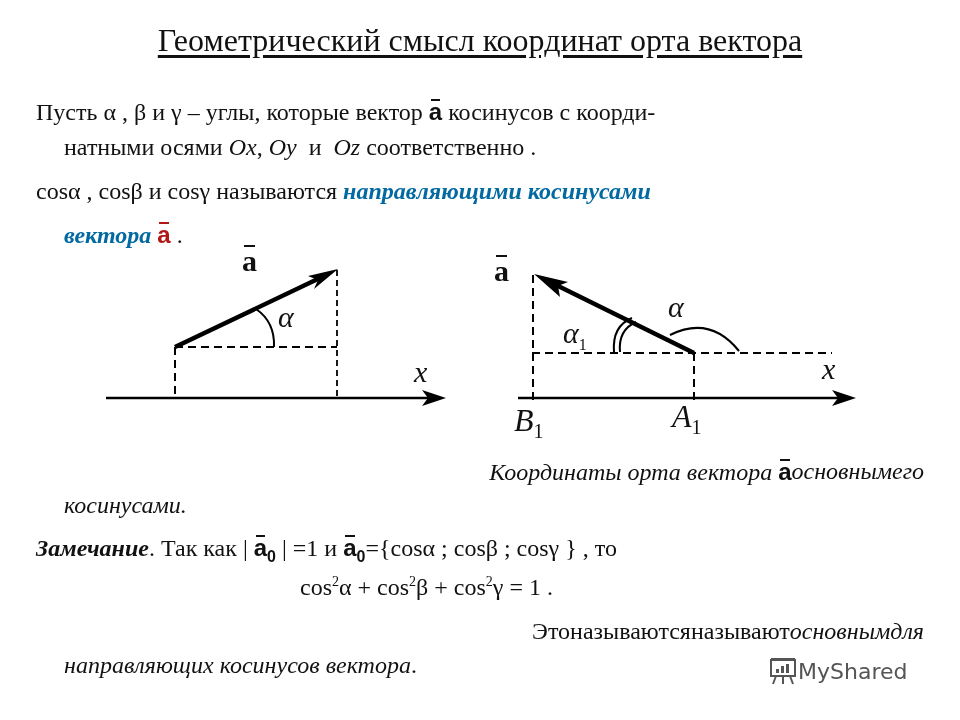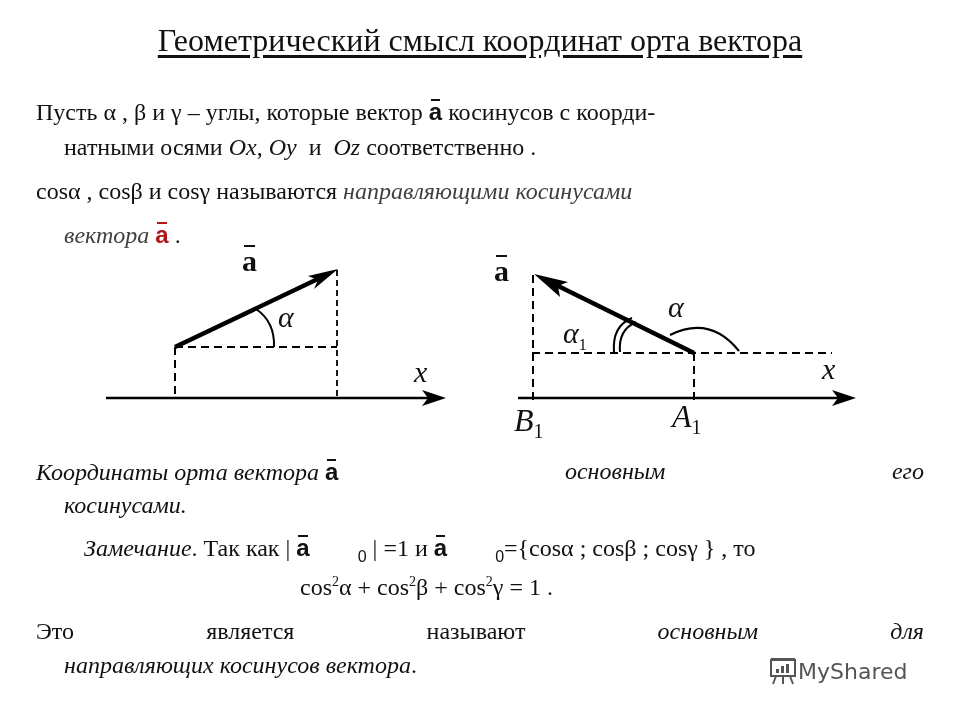--- a/index.html
+++ b/index.html
@@ -7,30 +7,30 @@
     width: 960px; height: 720px; background: #ffffff; position: relative; overflow: hidden;
     font-family: "Liberation Serif", "DejaVu Serif", serif; color: #111;
   }
   .abs { position: absolute; white-space: nowrap; }
   .title {
     left: 0; right: 0; top: 22px; text-align: center; font-size: 32px; text-decoration: underline;
     text-underline-offset: 4px;
   }
   .line { font-size: 24px; left: 36px; }
   .ind { left: 64px; }
-  .red { color: #404040; font-style: italic; font-weight: normal; }
+  .red { color: #0369a1; font-style: italic; font-weight: bold; }
   .it { font-style: italic; }
-  .b { font-weight: normal; margin-left: 48px; }
+  .b { font-weight: bold; }
   .vec { font-family: "Liberation Sans", sans-serif; font-weight: bold; position: relative; display: inline-block; }
   .vec::before {
     content: ""; position: absolute; left: 2px; right: 2px; top: 1px; height: 2px; background: currentColor;
   }
   sub { font-size: 16px; }
   sup { font-size: 14px; }
-  .just { display: flex; justify-content: space-between; width: 888px; }
+  .just { display: flex; justify-content: flex-end; width: 888px; }
   svg { position: absolute; }
   .watermark {
     left: 768px; top: 656px; display: flex; align-items: center; gap: 0;
     font-family: "DejaVu Sans", sans-serif; font-size: 22px; color: #555;
   }
 </style>
 </head>
 <body>
 
 <div class="abs title">Геометрический смысл координат орта вектора</div>
@@ -115,21 +115,21 @@
   <span>| =1  и</span>
   <span class="vec">a</span><sub class="b" style="font-family:'Liberation Sans',sans-serif">0</sub><span>={cosα ; cosβ ; cosγ } ,  то</span>
 </div>
 
 <div class="abs line" style="left:300px;top:574px">
   <span>cos</span><sup>2</sup><span>α + cos</span><sup>2</sup><span>β  + cos</span><sup>2</sup><span>γ = 1 .</span>
 </div>
 
 <div class="abs line just" style="top:618px">
   <span>Это</span>
-  <span>является</span>
+  <span>называются</span>
   <span>называют</span>
   <span class="it">основным</span>
   <span class="it">для</span>
 </div>
 <div class="abs line ind" style="top:652px">
   <span class="it">направляющих косинусов вектора</span><span>.</span>
 </div>
 
 <div class="abs watermark">
   <svg style="position:static" width="30" height="30" viewBox="0 0 30 30">

